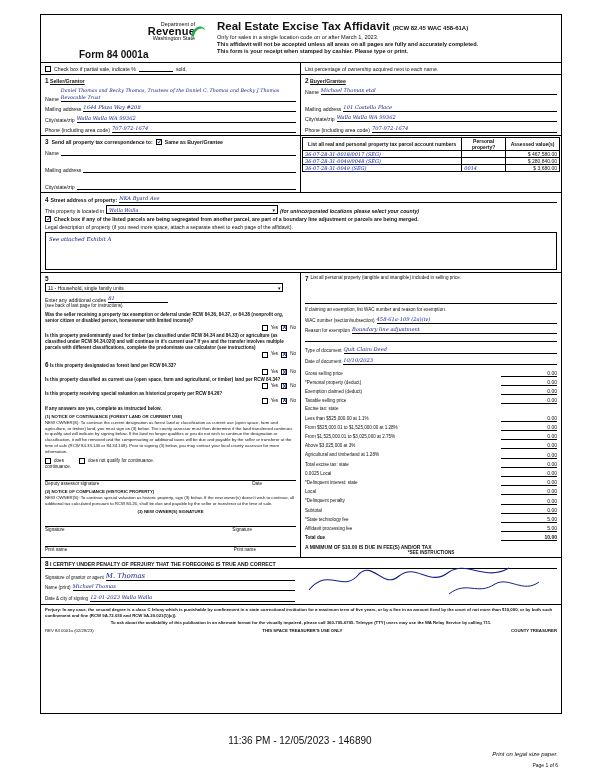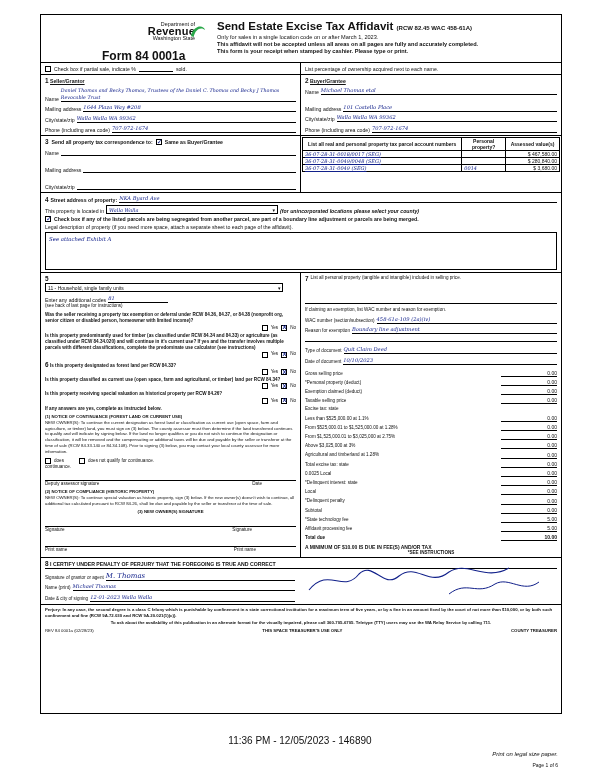--- a/index.html
+++ b/index.html
@@ -37,21 +37,21 @@
   .dept {
     position:absolute; left:44px; top:6px; width:110px;
     text-align:right; font-size:5px; line-height:7px;
   }
   .dept .big { font-size:11px; font-weight:bold; letter-spacing:.2px; }
   .dept .sm { font-size:5.4px; }
   .swoosh {
     position:absolute; left:148px; top:8px; width:18px; height:16px;
   }
   .form-no {
-    position:absolute; left:61px; top:34px; font-size:12px; font-weight:bold;
+    position:absolute; left:38px; top:34px; font-size:10px; font-weight:bold;
   }
   .title { position:absolute; left:176px; top:5px; }
   .title .t1 { font-size:11.5px; font-weight:bold; }
   .title .t1 span.reg { font-size:6px; font-weight:bold; }
   .title .t2 { font-size:5.6px; margin-top:1.5px; line-height:7.4px; }
   
   .sec { border-bottom:1px solid #000; position:relative; }
   .pad { padding:2px 4px; }
   .half { width:50%; position:relative; }
   .halfL { border-right:1px solid #000; }
@@ -109,21 +109,21 @@
       <div class="dept">
         <div class="sm">Department of</div>
         <div class="big">Revenue</div>
         <div class="sm">Washington State</div>
       </div>
       <svg class="swoosh" viewBox="0 0 20 18">
         <path d="M2 14 C6 2, 16 2, 18 8 C14 4, 7 6, 5 16 Z" fill="#2aa84a"></path>
       </svg>
       <div class="form-no">Form 84 0001a</div>
       <div class="title">
-        <div class="t1"><span>Send Estate Excise Tax Affidavit</span>
+        <div class="t1"><span>Real Estate Excise Tax Affidavit</span>
           <span class="reg">(RCW 82.45 WAC 458-61A)</span></div>
         <div class="t2">
           <div>Only for sales in a single location code on or after March 1, 2023.</div>
           <div class="bold">This affidavit will not be accepted unless all areas on all pages are fully and accurately completed.</div>
           <div class="bold">This form is your receipt when stamped by cashier. Please type or print.</div>
         </div>
       </div>
     </div>
 
     <div class="sec row">

